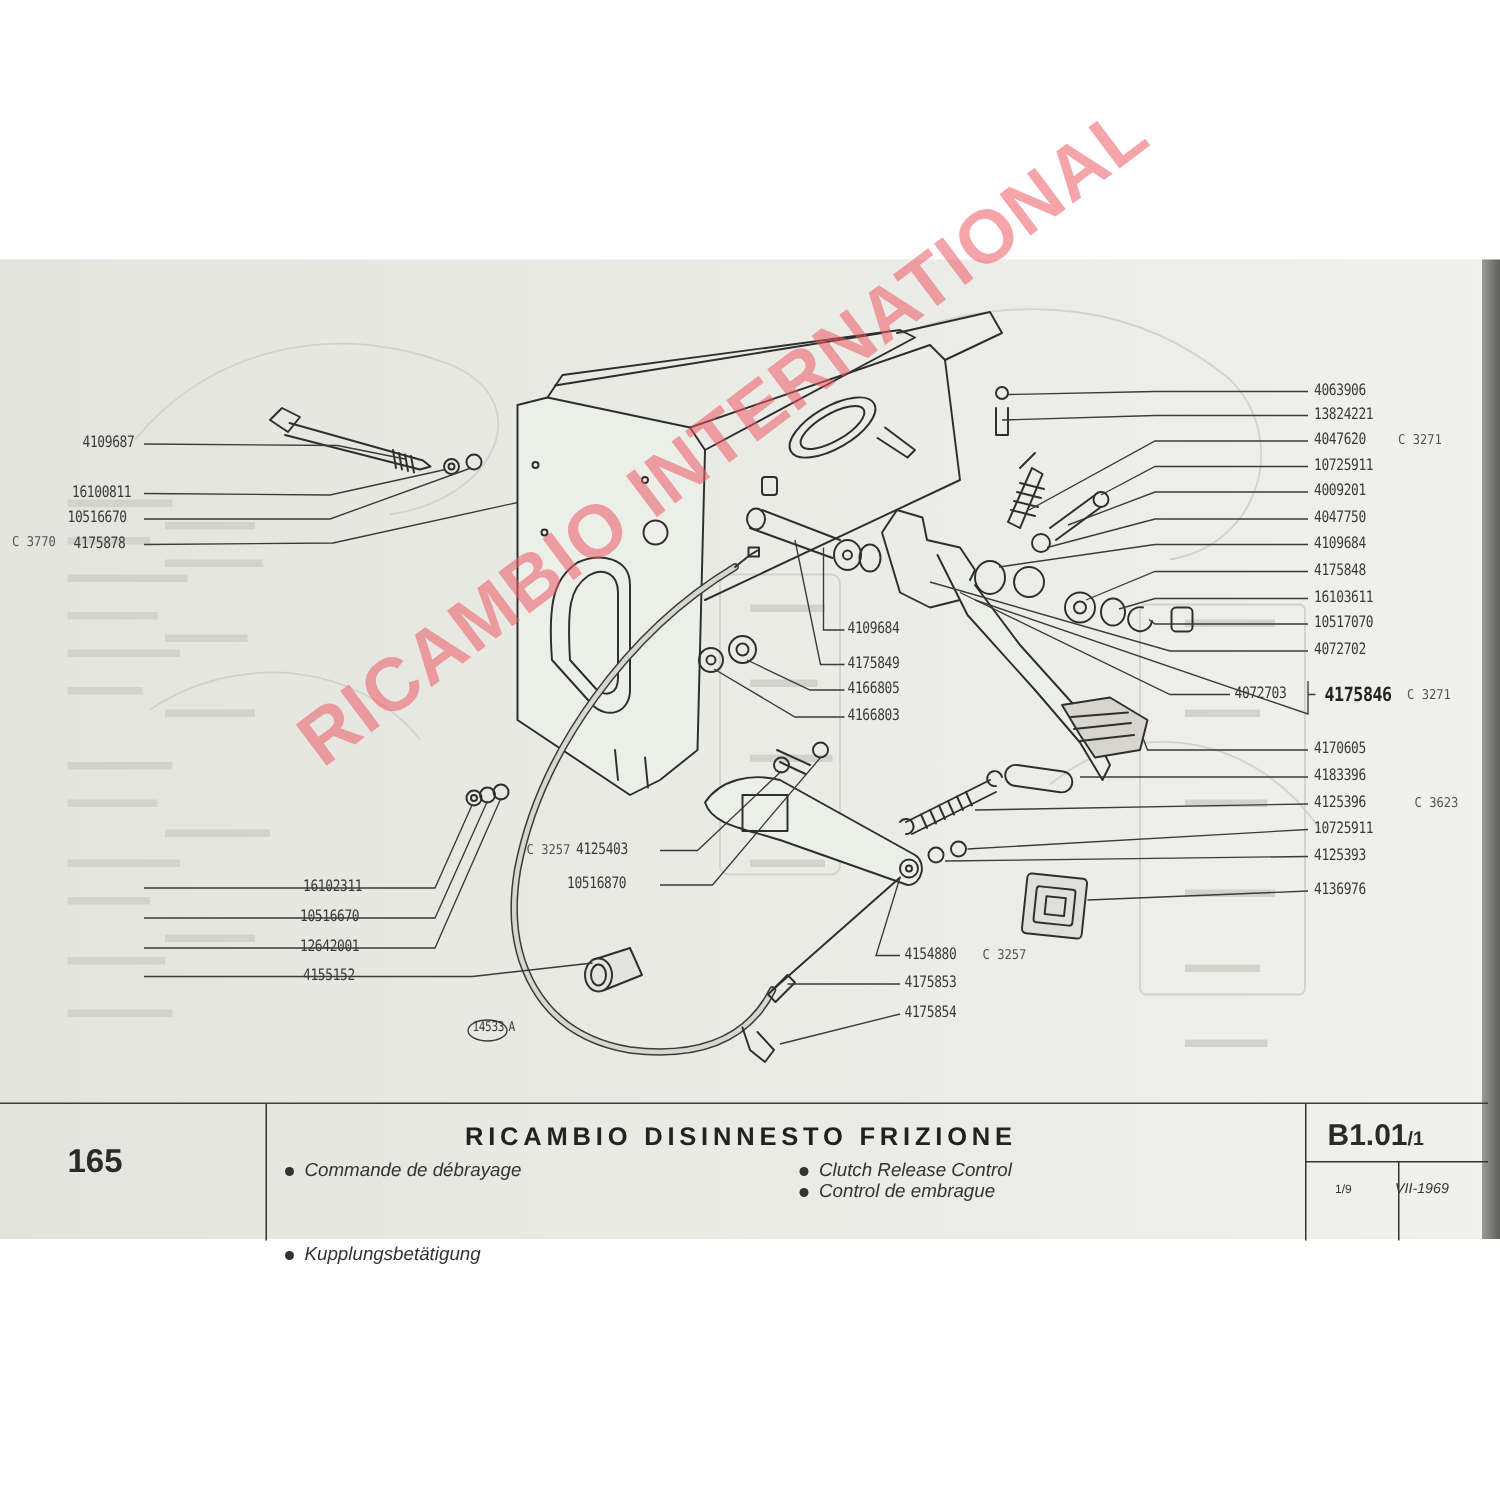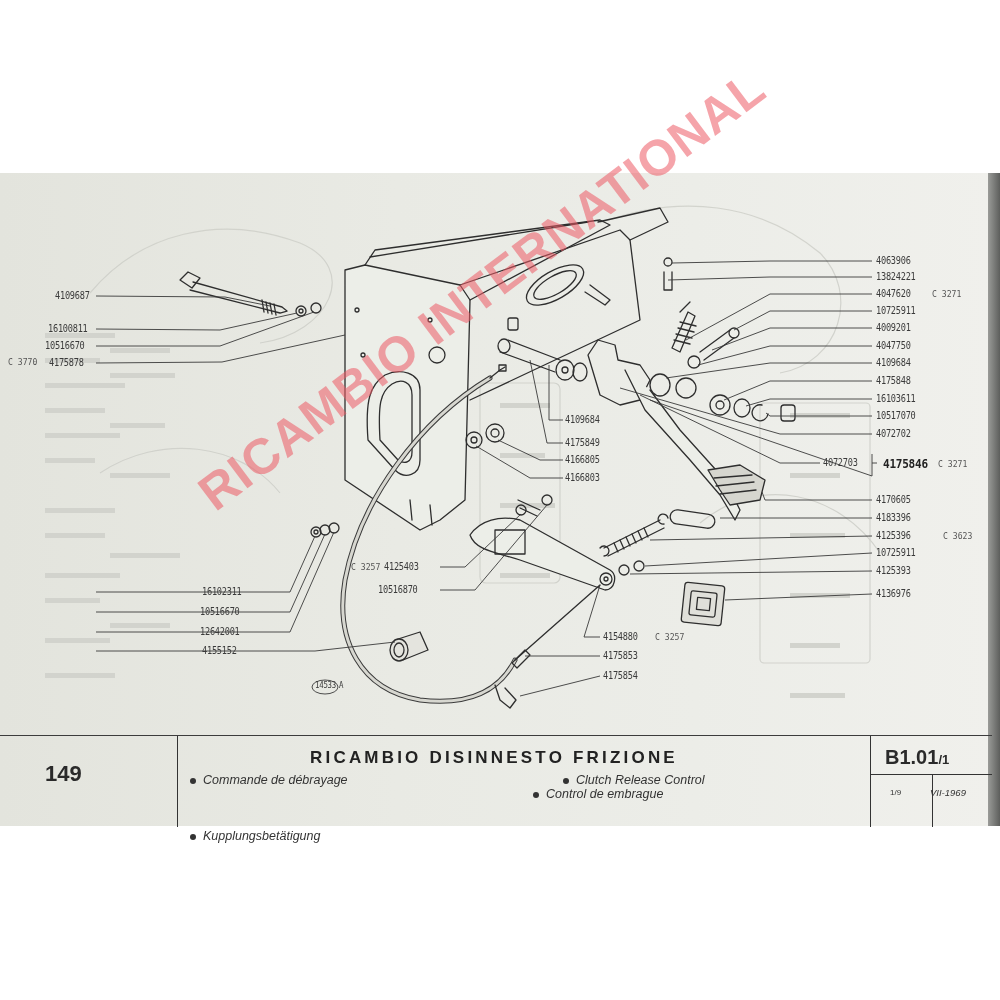--- a/index.html
+++ b/index.html
@@ -288,22 +288,22 @@
 <span class="lbl" style="left:315px;top:680px;font-size:9px;">14533</span>
 <span class="lbl" style="left:339px;top:680px;font-size:9px;">A</span>
 
 <div class="watermark">RICAMBIO INTERNATIONAL</div>
 
 <div class="footer">
   <div class="vline" style="left:177px;top:0;height:91px;"></div>
   <div class="vline" style="left:870px;top:0;height:91px;"></div>
   <div class="vline" style="left:932px;top:38px;height:53px;"></div>
   <div class="hline" style="left:870px;top:38px;width:122px;"></div>
-  <div class="pgnum">149</div>
+  <div class="pgnum">165</div>
   <div class="title">RICAMBIO DISINNESTO FRIZIONE</div>
   <div class="sub" style="left:190px;top:37px;"><span class="dot"></span><span>Commande de débrayage</span></div>
   <div class="sub" style="left:190px;top:51px;margin-top:42px;"><span class="dot"></span><span>Kupplungsbetätigung</span></div>
-  <div class="sub" style="left:563px;top:37px;font-style:italic;"><span class="dot"></span><span>Clutch Release Control</span></div>
+  <div class="sub" style="left:533px;top:37px;font-style:italic;"><span class="dot"></span><span>Clutch Release Control</span></div>
   <div class="sub" style="left:533px;top:51px;"><span class="dot"></span><span>Control de embrague</span></div>
   <div class="code"><span>B1.01</span><small>/1</small></div>
   <div class="sheet">1/9</div>
   <div class="date">VII-1969</div>
 </div>
 
 </body></html>

